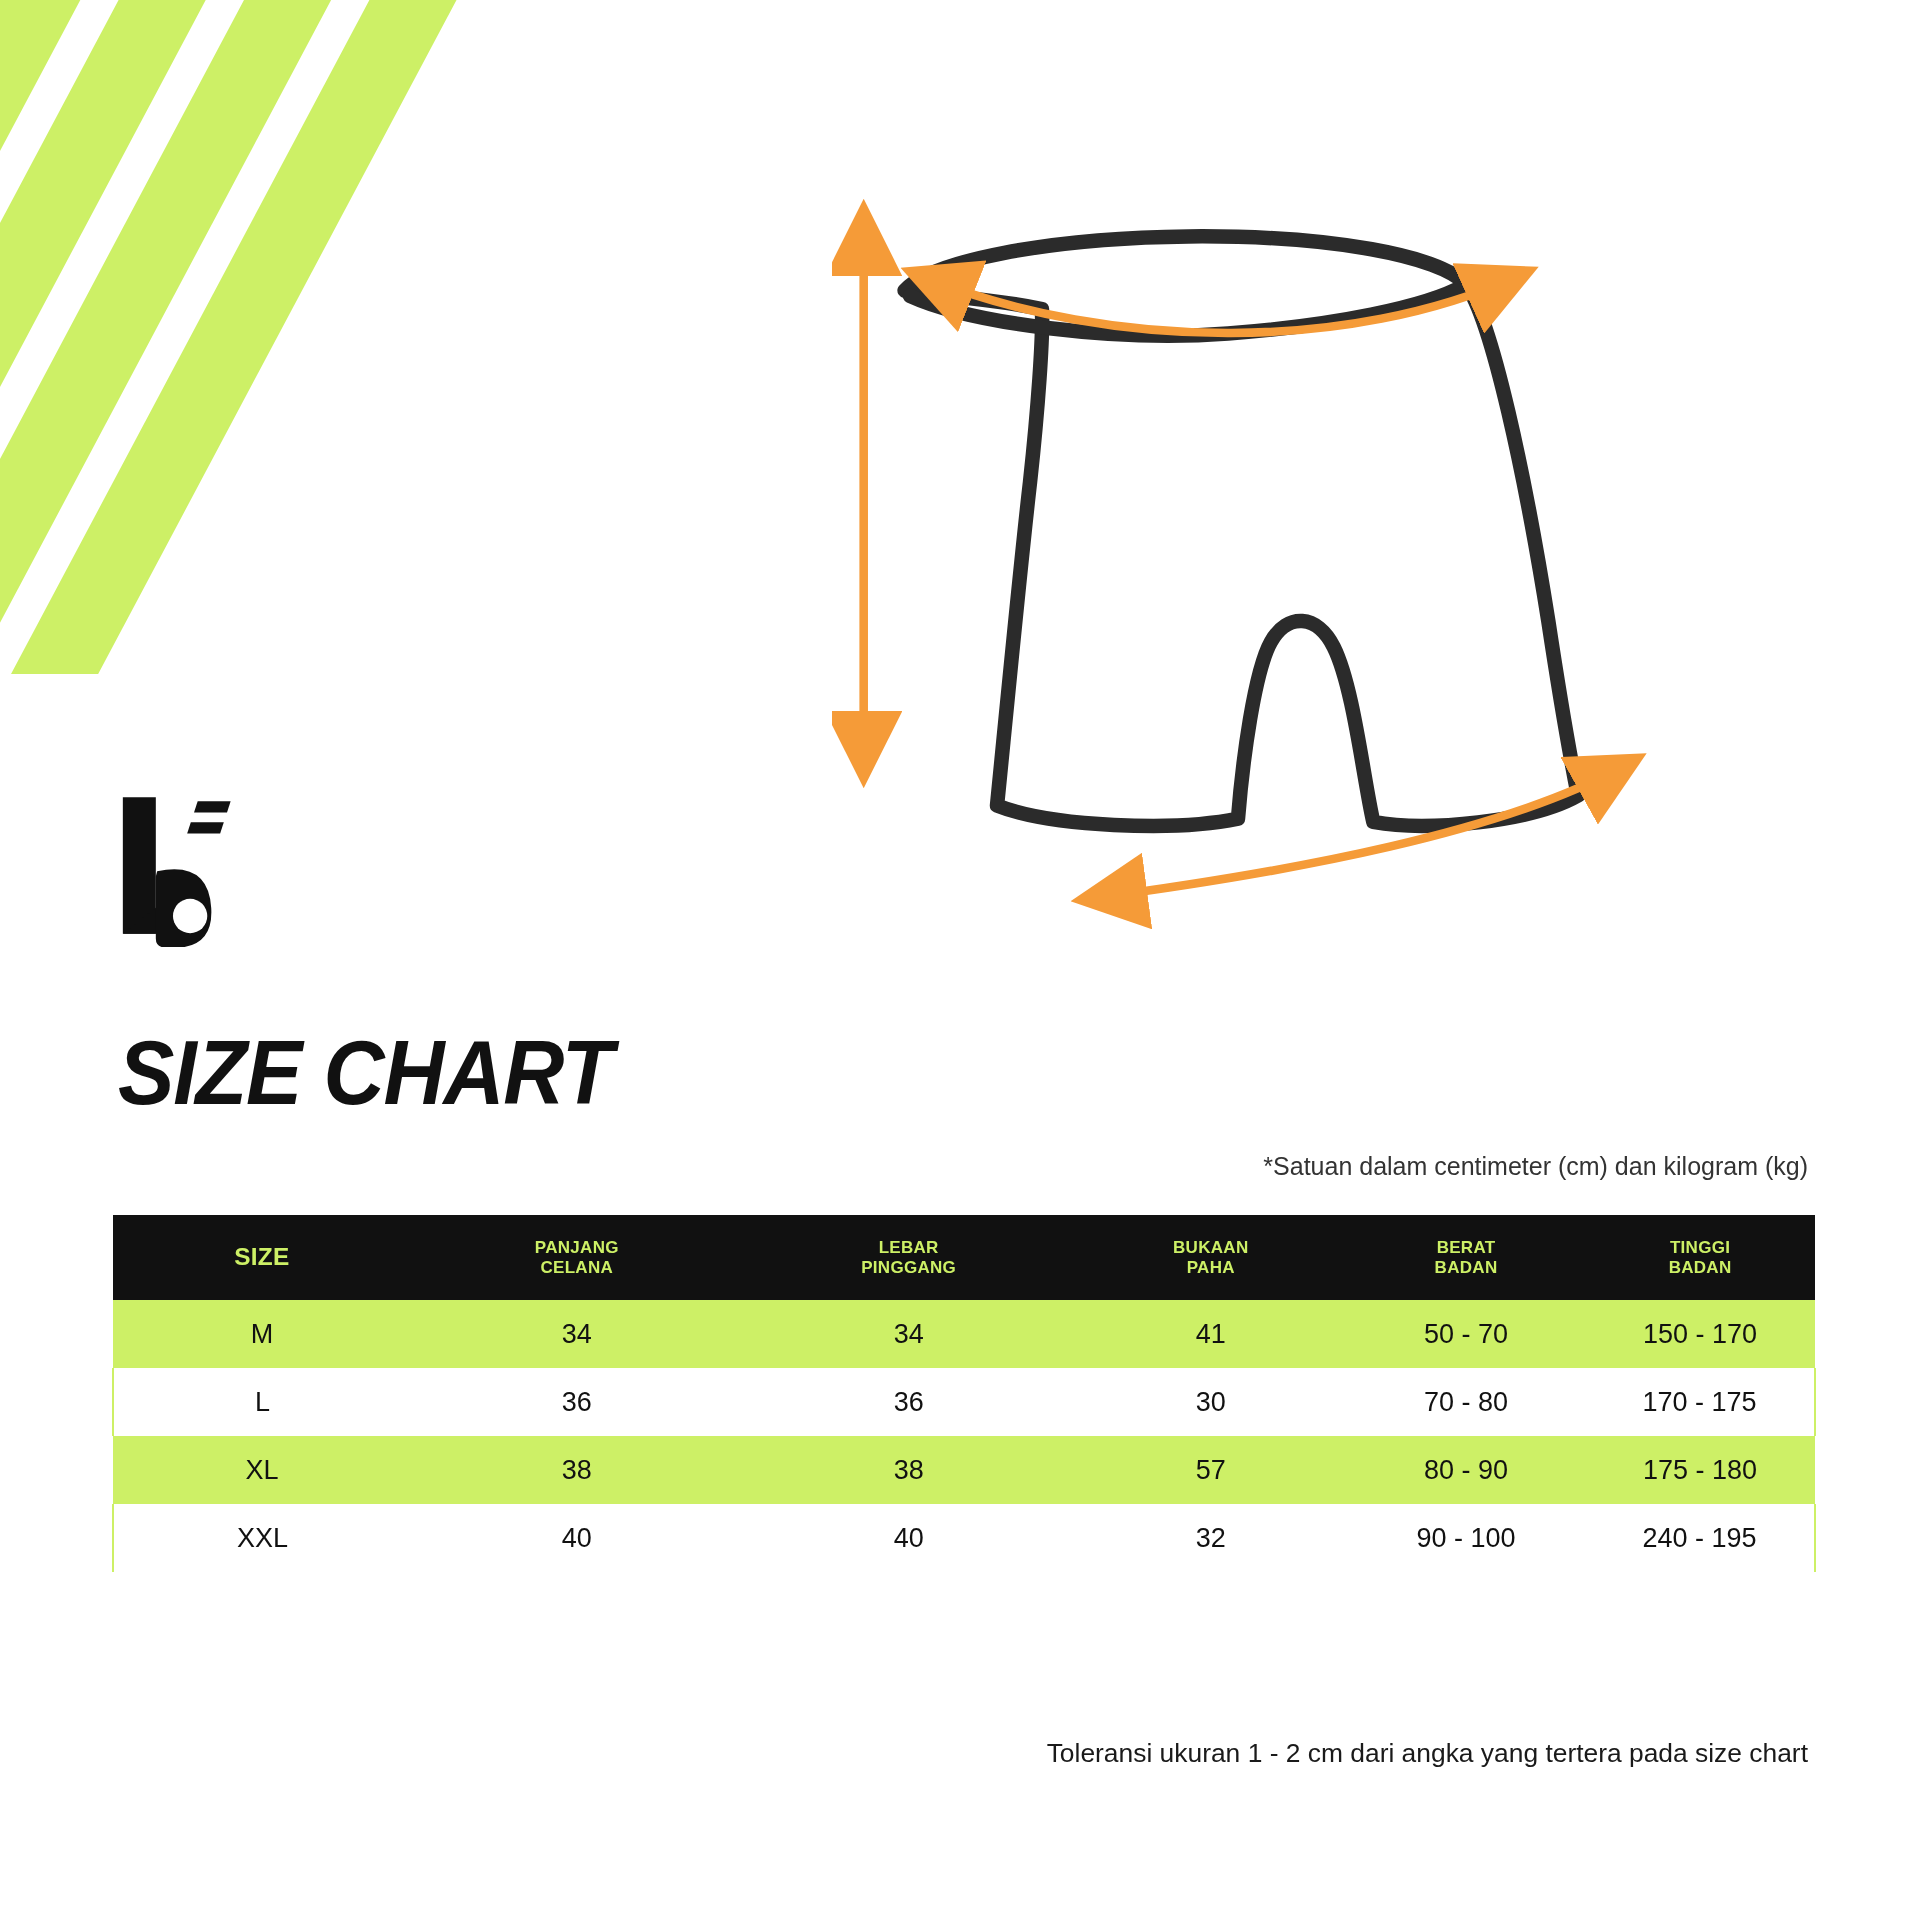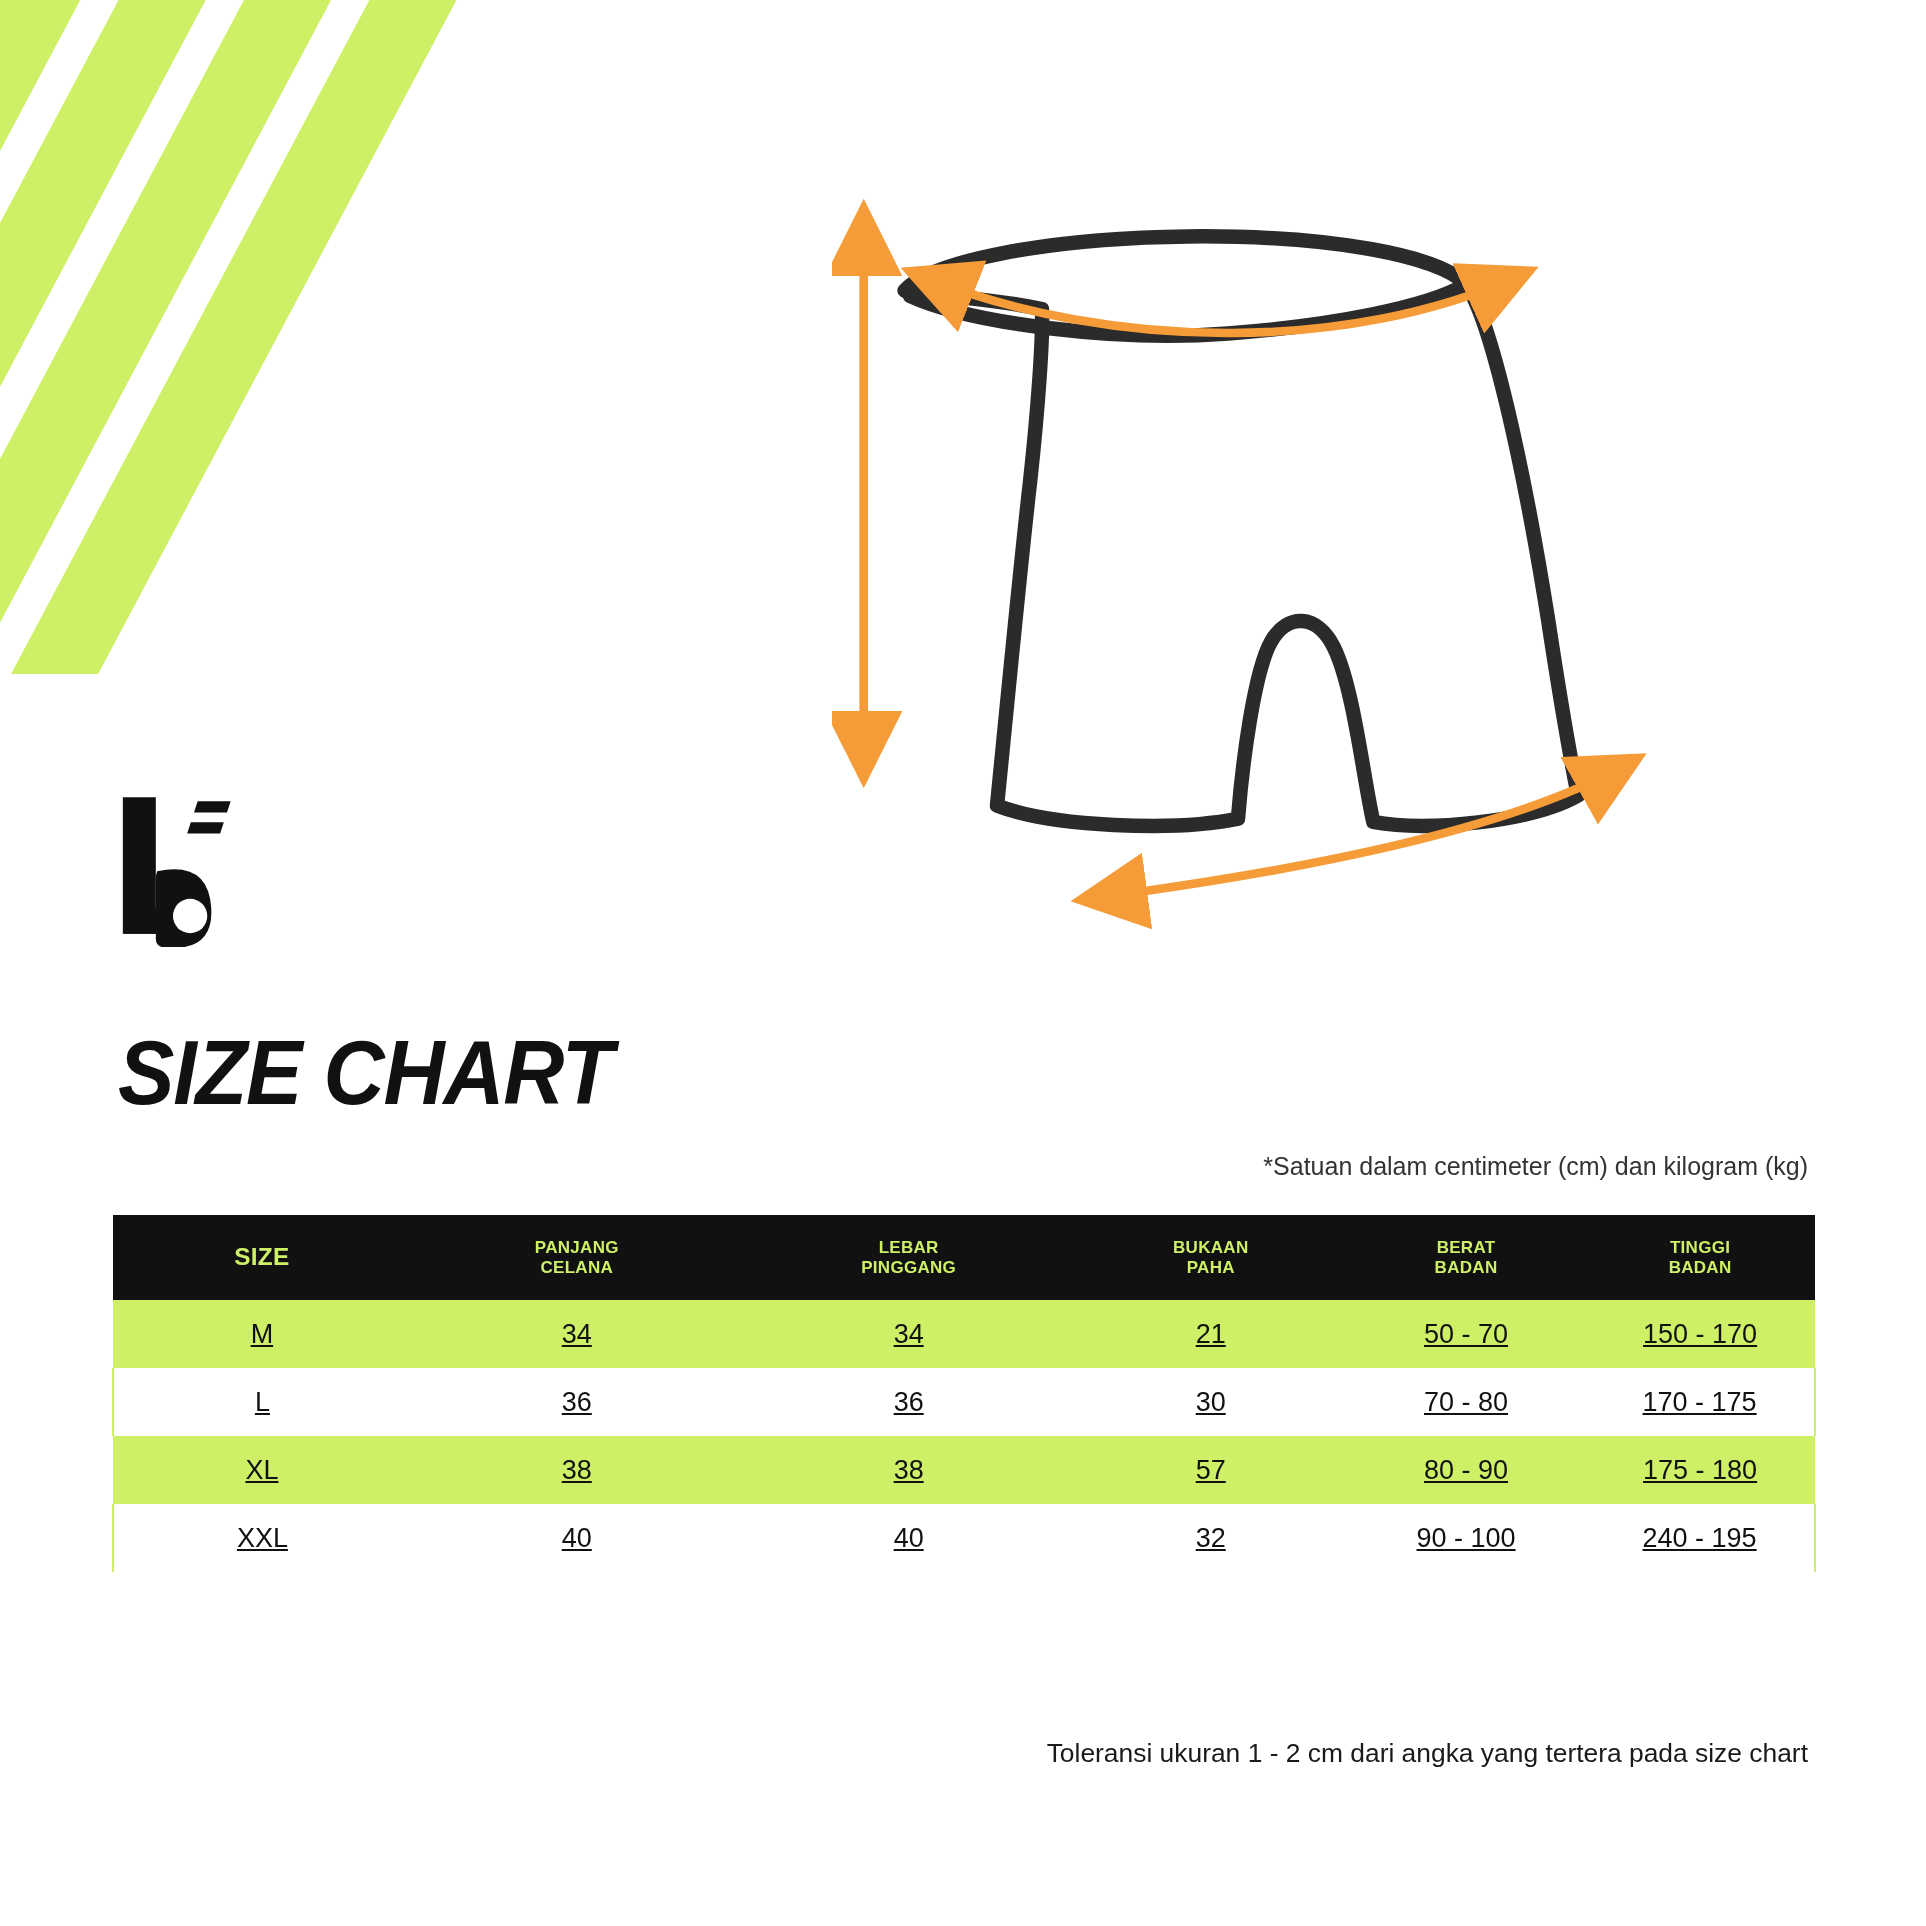--- a/index.html
+++ b/index.html
@@ -74,21 +74,20 @@
   .table-wrap {
     position: absolute;
     left: 112px;
     top: 1215px;
     width: 1704px;
   }
   table.size-chart {
     border-collapse: collapse;
     width: 100%;
     table-layout: fixed;
-    text-decoration: underline;
   }
   table.size-chart thead th {
     background: #111111;
     color: #cdf066;
     font-size: 17px;
     font-weight: bold;
     text-transform: uppercase;
     padding: 22.5px 4px;
     line-height: 1.18;
     letter-spacing: 0.3px;
@@ -234,21 +233,21 @@
           <span>TINGGI</span><br>
           <span>BADAN</span>
         </th>
       </tr>
     </thead>
     <tbody>
       <tr class="odd">
         <td>M</td>
         <td>34</td>
         <td>34</td>
-        <td>21</td>
+        <td>41</td>
         <td>50 - 70</td>
         <td>150 - 170</td>
       </tr>
       <tr class="even">
         <td>L</td>
         <td>36</td>
         <td>36</td>
         <td>30</td>
         <td>70 - 80</td>
         <td>170 - 175</td>

